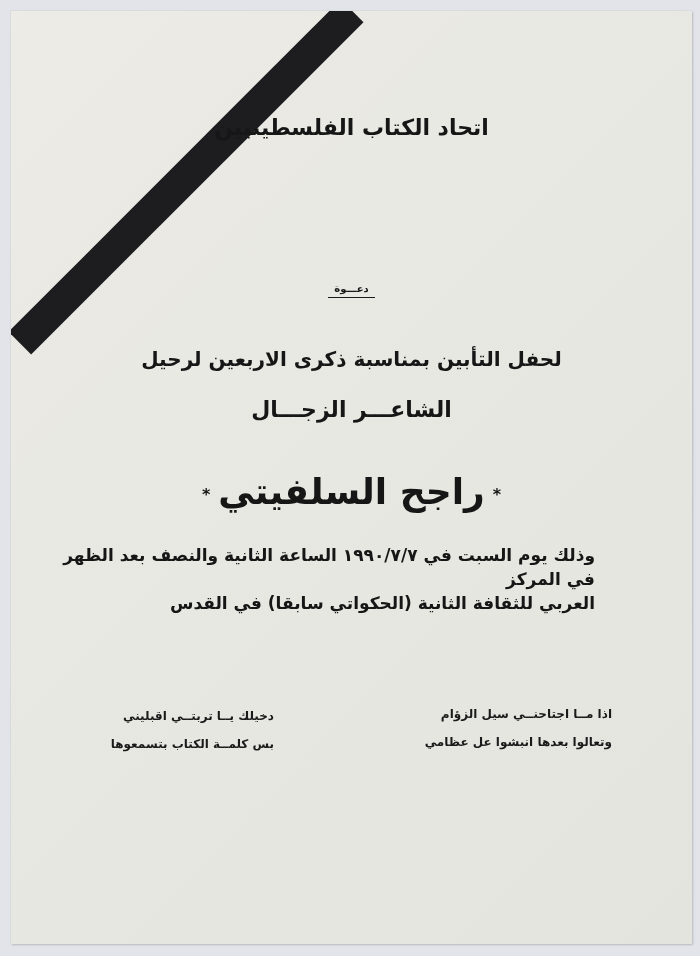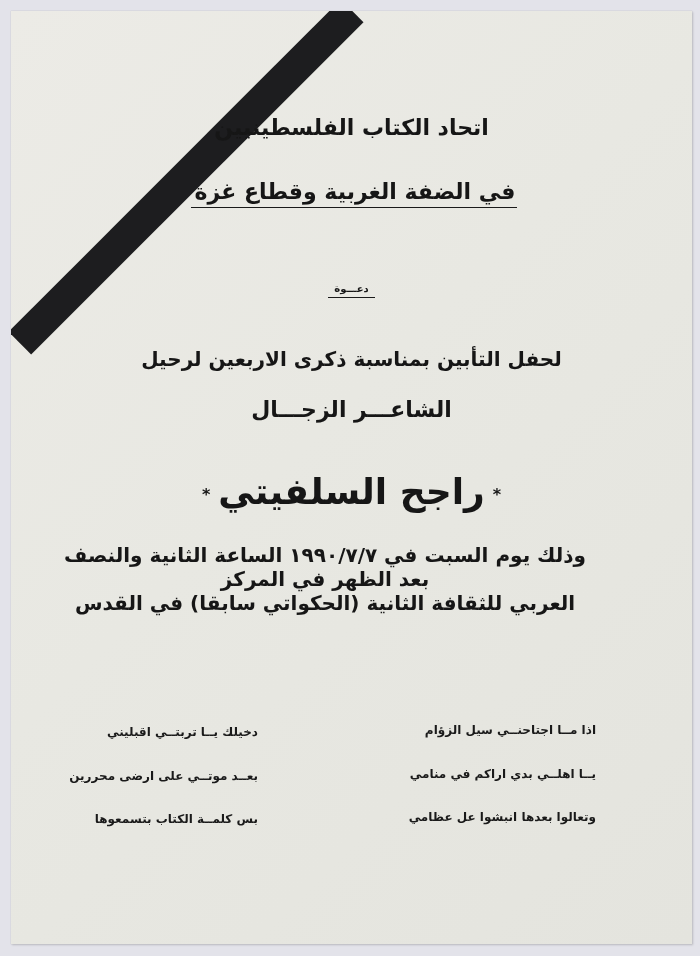--- a/index.html
+++ b/index.html
@@ -94,40 +94,40 @@
     }
     .poet-name .star {
       font-size: 16px;
       vertical-align: middle;
       margin: 0 8px;
     }
     .details {
       top: 532px;
       right: 97px;
       width: 540px;
-      font-size: 20px;
+      font-size: 17px;
       font-weight: bold;
       line-height: 24px;
-      text-align: center;
+      text-align: right;
       white-space: normal;
     }
     .details p {
       margin: 0;
     }
     .verse {
       position: absolute;
       direction: rtl;
       font-size: 12px;
       font-weight: bold;
       line-height: 27.5px;
       color: #1a1a1a;
       text-align: right;
       white-space: nowrap;
     }
-    .verse p { margin: 16px; }
+    .verse p { margin: 0; }
     .verse-right {
       top: 690px;
       right: 80px;
       text-align: right;
     }
     .verse-left {
       top: 692px;
       right: 418px;
     }
     .refrain {
@@ -140,46 +140,41 @@
     }
   </style>
 </head>
 <body>
 
 <div class="paper">
   <div class="mourning-band"></div>
 
   <div class="line center org-name">اتحاد الكتاب الفلسطينيين</div>
 
-  <div class="line center org-region">
-    <span>في الضفة الغربية وقطاع غزة</span>
-  </div>
 
   <div class="line center invite-label">
     <span>دعـــوة</span>
   </div>
 
   <div class="line center occasion">لحفل التأبين بمناسبة ذكرى الاربعين لرحيل</div>
 
   <div class="line center poet-title">الشاعـــر الزجـــال</div>
 
   <div class="line center poet-name">
     <span class="star">*</span><span>راجح السلفيتي</span><span class="star">*</span>
   </div>
 
   <div class="line details">
     <p>وذلك يوم السبت في ١٩٩٠/٧/٧ الساعة الثانية والنصف بعد الظهر في المركز</p>
     <p>العربي للثقافة الثانية (الحكواتي سابقا) في القدس</p>
   </div>
 
   <div class="verse verse-right">
     <p>اذا مــا اجتاحنــي سيل الزؤام</p>
-    <p>يــا اهلــي بدي اراكم في منامي</p>
     <p>وتعالوا بعدها انبشوا عل عظامي</p>
   </div>
 
   <div class="verse verse-left">
     <p>دخيلك يــا تربتــي اقبليني</p>
-    <p>بعــد موتــي على ارضى محررين</p>
     <p>بس كلمــة الكتاب بتسمعوها</p>
   </div>
 
 </div>
 
 </body></html>

